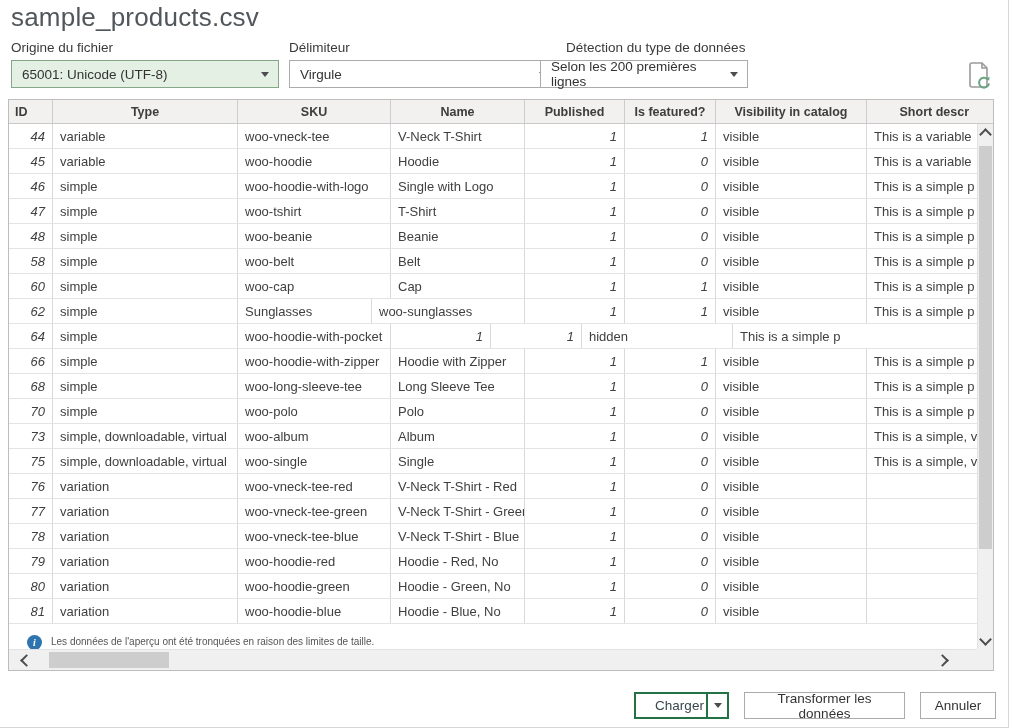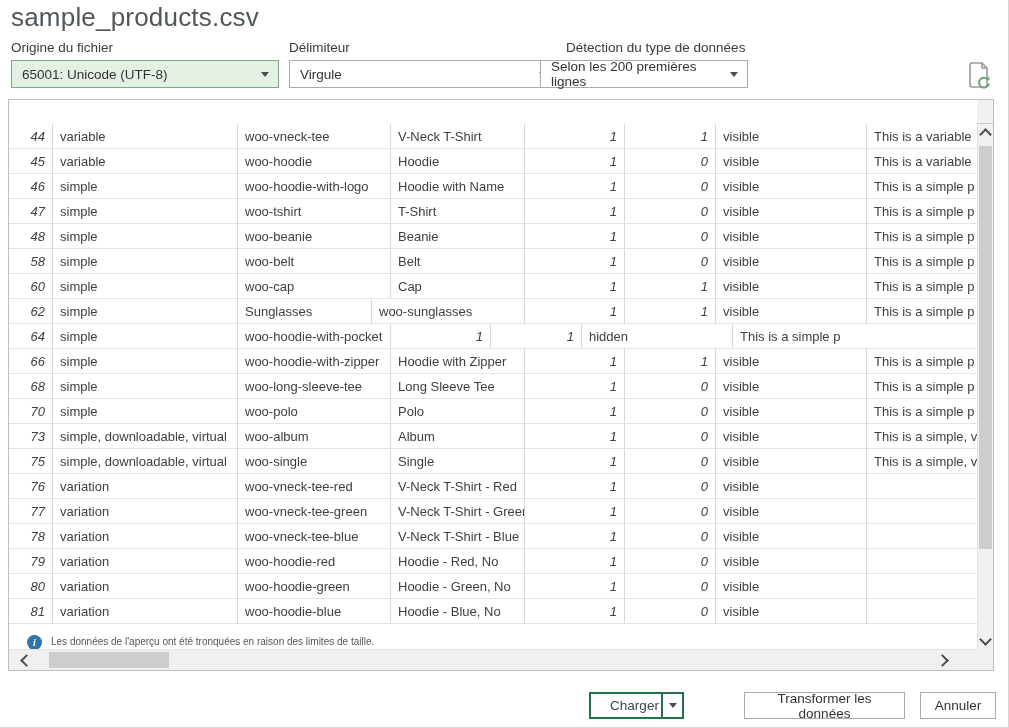--- a/index.html
+++ b/index.html
@@ -98,21 +98,21 @@
   .hbtn.left{left:4px;}
   .hbtn.right{right:22px;}
 
   
   .btn-bar{position:absolute;left:0;top:692px;width:996px;display:flex;justify-content:flex-end;gap:15px;}
   .btn{
     height:27px;border:1px solid #ababab;background:#fff;font-size:13.5px;color:#333;
     display:flex;align-items:center;justify-content:center;cursor:pointer;
     font-family:"Liberation Sans","DejaVu Sans",sans-serif;
   }
-  .btn-transform{width:161px;margin-left:45px;}
+  .btn-transform{width:161px;}
   .btn-cancel{width:76px;}
   .split-btn{display:flex;height:27px;border:2px solid #217346;background:#fff;cursor:pointer;}
   .split-main{width:53px;display:flex;align-items:center;justify-content:center;font-size:13.5px;color:#37474a;margin-left:17px;}
   .split-arrow{width:21px;border-left:2px solid #217346;display:flex;align-items:center;justify-content:center;}
   .split-arrow .dd-arrow{margin:0;}
 </style>
 </head>
 <body>
 
 <div class="page-title">sample_products.csv</div>
@@ -137,20 +137,30 @@
 <div class="refresh-icon">
   <svg width="28" height="30" viewBox="0 0 28 30">
     <path d="M6 3 h10 l5 5 v17 a2 2 0 0 1 -2 2 h-13 a2 2 0 0 1 -2 -2 v-20 a2 2 0 0 1 2 -2 z" fill="none" stroke="#9a9a9a" stroke-width="1.6"></path>
     <path d="M16 3 v5 h5" fill="none" stroke="#9a9a9a" stroke-width="1.6"></path>
     <path d="M21.5 19 a5 5 0 1 0 1.5 4.5" fill="none" stroke="#6ba583" stroke-width="2"></path>
     <path d="M23.5 16.5 l-0.3 4 -3.7 -1.2 z" fill="#6ba583"></path>
   </svg>
 </div>
 
 <div class="table-frame">
+  <div class="thead">
+      <div class="hcell col0">ID</div>
+      <div class="hcell col1">Type</div>
+      <div class="hcell col2">SKU</div>
+      <div class="hcell col3">Name</div>
+      <div class="hcell col4">Published</div>
+      <div class="hcell col5">Is featured?</div>
+      <div class="hcell col6">Visibility in catalog</div>
+      <div class="hcell col7">Short descr</div>
+    </div>
   <div class="thead-corner"></div>
 
   <div class="tbody">
 
     <div class="row">
         <div class="cell col0">44</div>
         <div class="cell col1">variable</div>
         <div class="cell col2">woo-vneck-tee</div>
         <div class="cell col3">V-Neck T-Shirt</div>
         <div class="cell col4">1</div>
@@ -165,21 +175,21 @@
         <div class="cell col3">Hoodie</div>
         <div class="cell col4">1</div>
         <div class="cell col5">0</div>
         <div class="cell col6">visible</div>
         <div class="cell col7">This is a variable </div>
       </div>
       <div class="row">
         <div class="cell col0">46</div>
         <div class="cell col1">simple</div>
         <div class="cell col2">woo-hoodie-with-logo</div>
-        <div class="cell col3">Hoodie with Name</div>
+        <div class="cell col3">Single with Logo</div>
         <div class="cell col4">1</div>
         <div class="cell col5">0</div>
         <div class="cell col6">visible</div>
         <div class="cell col7">This is a simple p</div>
       </div>
       <div class="row">
         <div class="cell col0">47</div>
         <div class="cell col1">simple</div>
         <div class="cell col2">woo-tshirt</div>
         <div class="cell col3">T-Shirt</div>

